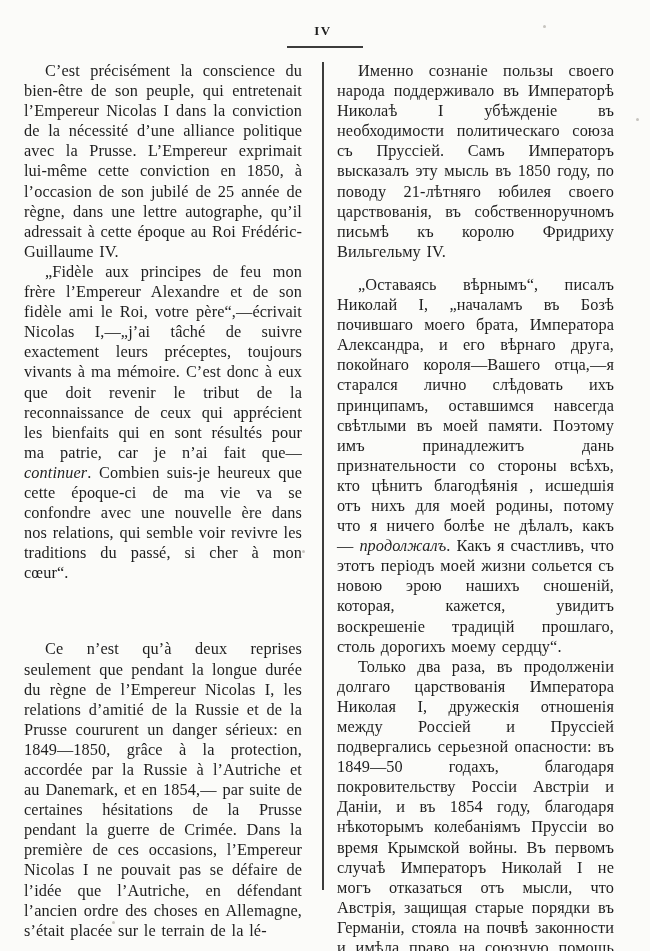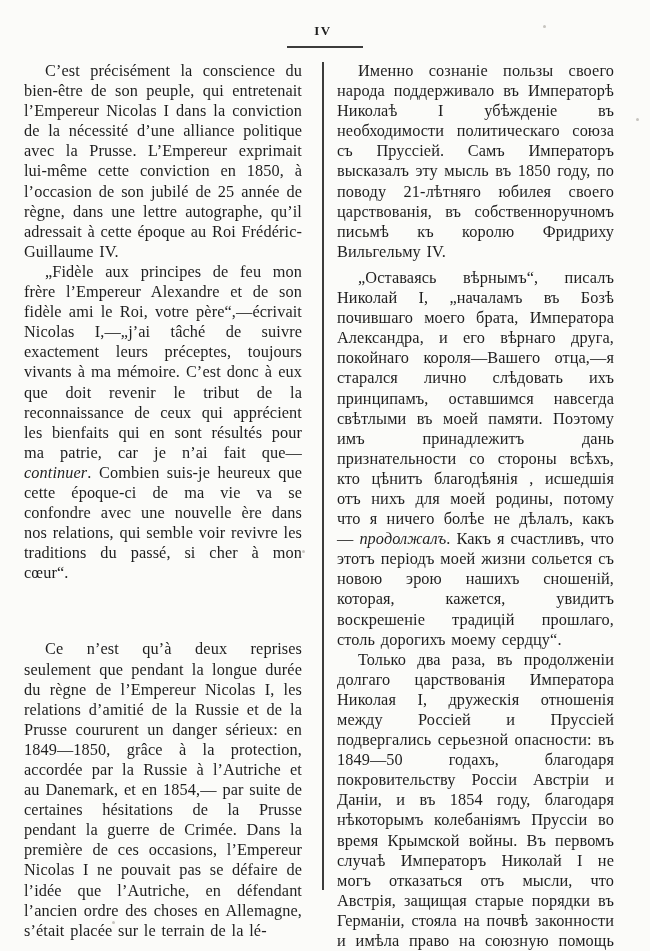--- a/index.html
+++ b/index.html
@@ -32,21 +32,21 @@
   .col {
     position: absolute; top: 61px;
     font-size: 16.3px; line-height: 20.1px;
     text-align: justify;
     letter-spacing: 0.1px; word-spacing: 1.5px;
   }
   .col-left  { left: 24px;  width: 278px; }
   .col-right { left: 337px; width: 277px; }
   .para { margin: 0; text-indent: 21px; }
   .gap-large { margin-top: 56px; }
-  .gap-small { margin-top: 6px; }
+  .gap-small { margin-top: 13px; }
   .italic { font-style: italic; }
   .speck {
     position: absolute; width: 3px; height: 3px;
     background: #c6c4bf; border-radius: 50%;
   }
 </style>
 </head>
 <body>
 
 <div class="page">

